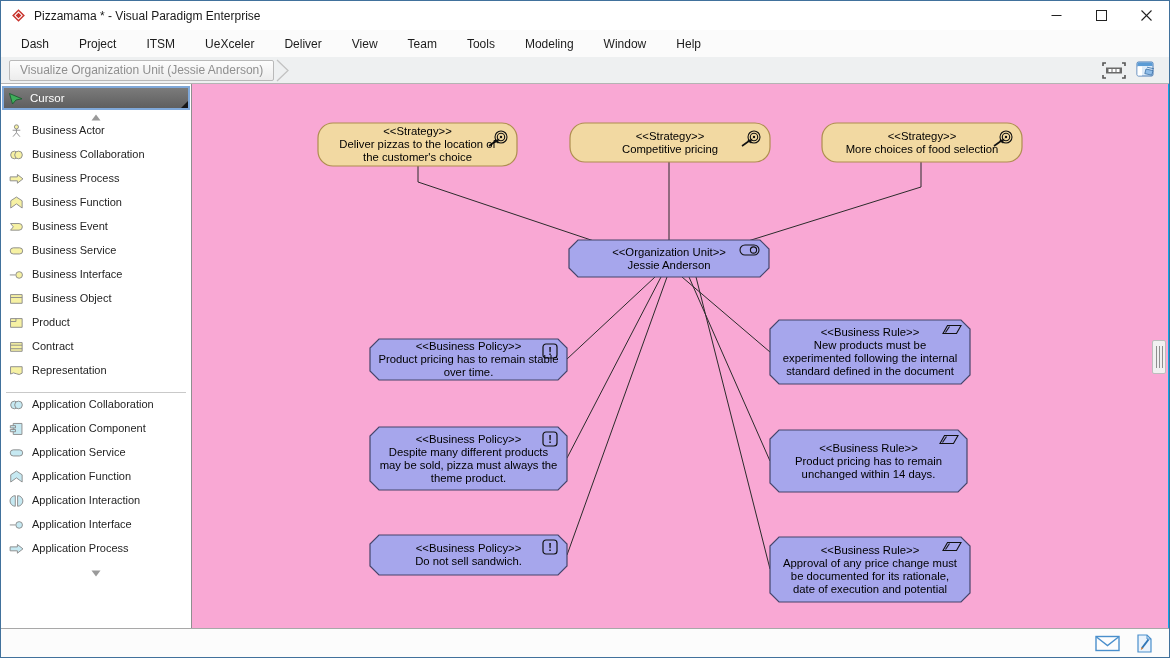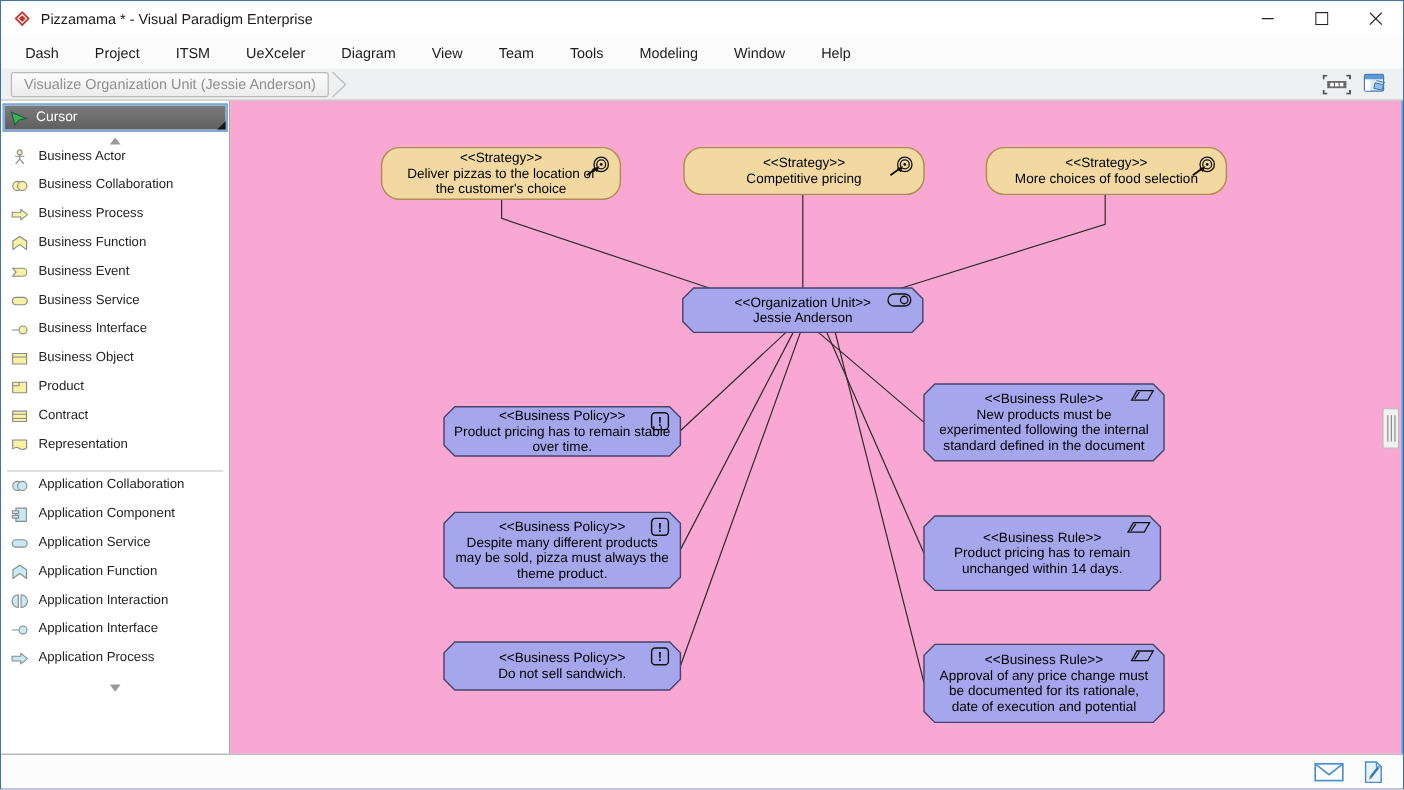--- a/index.html
+++ b/index.html
@@ -137,21 +137,21 @@
           </svg>
       </div>
     </div>
   </div>
 
   <div class="menubar" id="menubar">
       <div class="menu-item">Dash</div>
       <div class="menu-item">Project</div>
       <div class="menu-item">ITSM</div>
       <div class="menu-item">UeXceler</div>
-      <div class="menu-item">Diagram</div>
+      <div class="menu-item">Deliver</div>
       <div class="menu-item">View</div>
       <div class="menu-item">Team</div>
       <div class="menu-item">Tools</div>
       <div class="menu-item">Modeling</div>
       <div class="menu-item">Window</div>
       <div class="menu-item">Help</div>
     </div>
 
   <div class="toolbar">
     <div class="breadcrumb">

